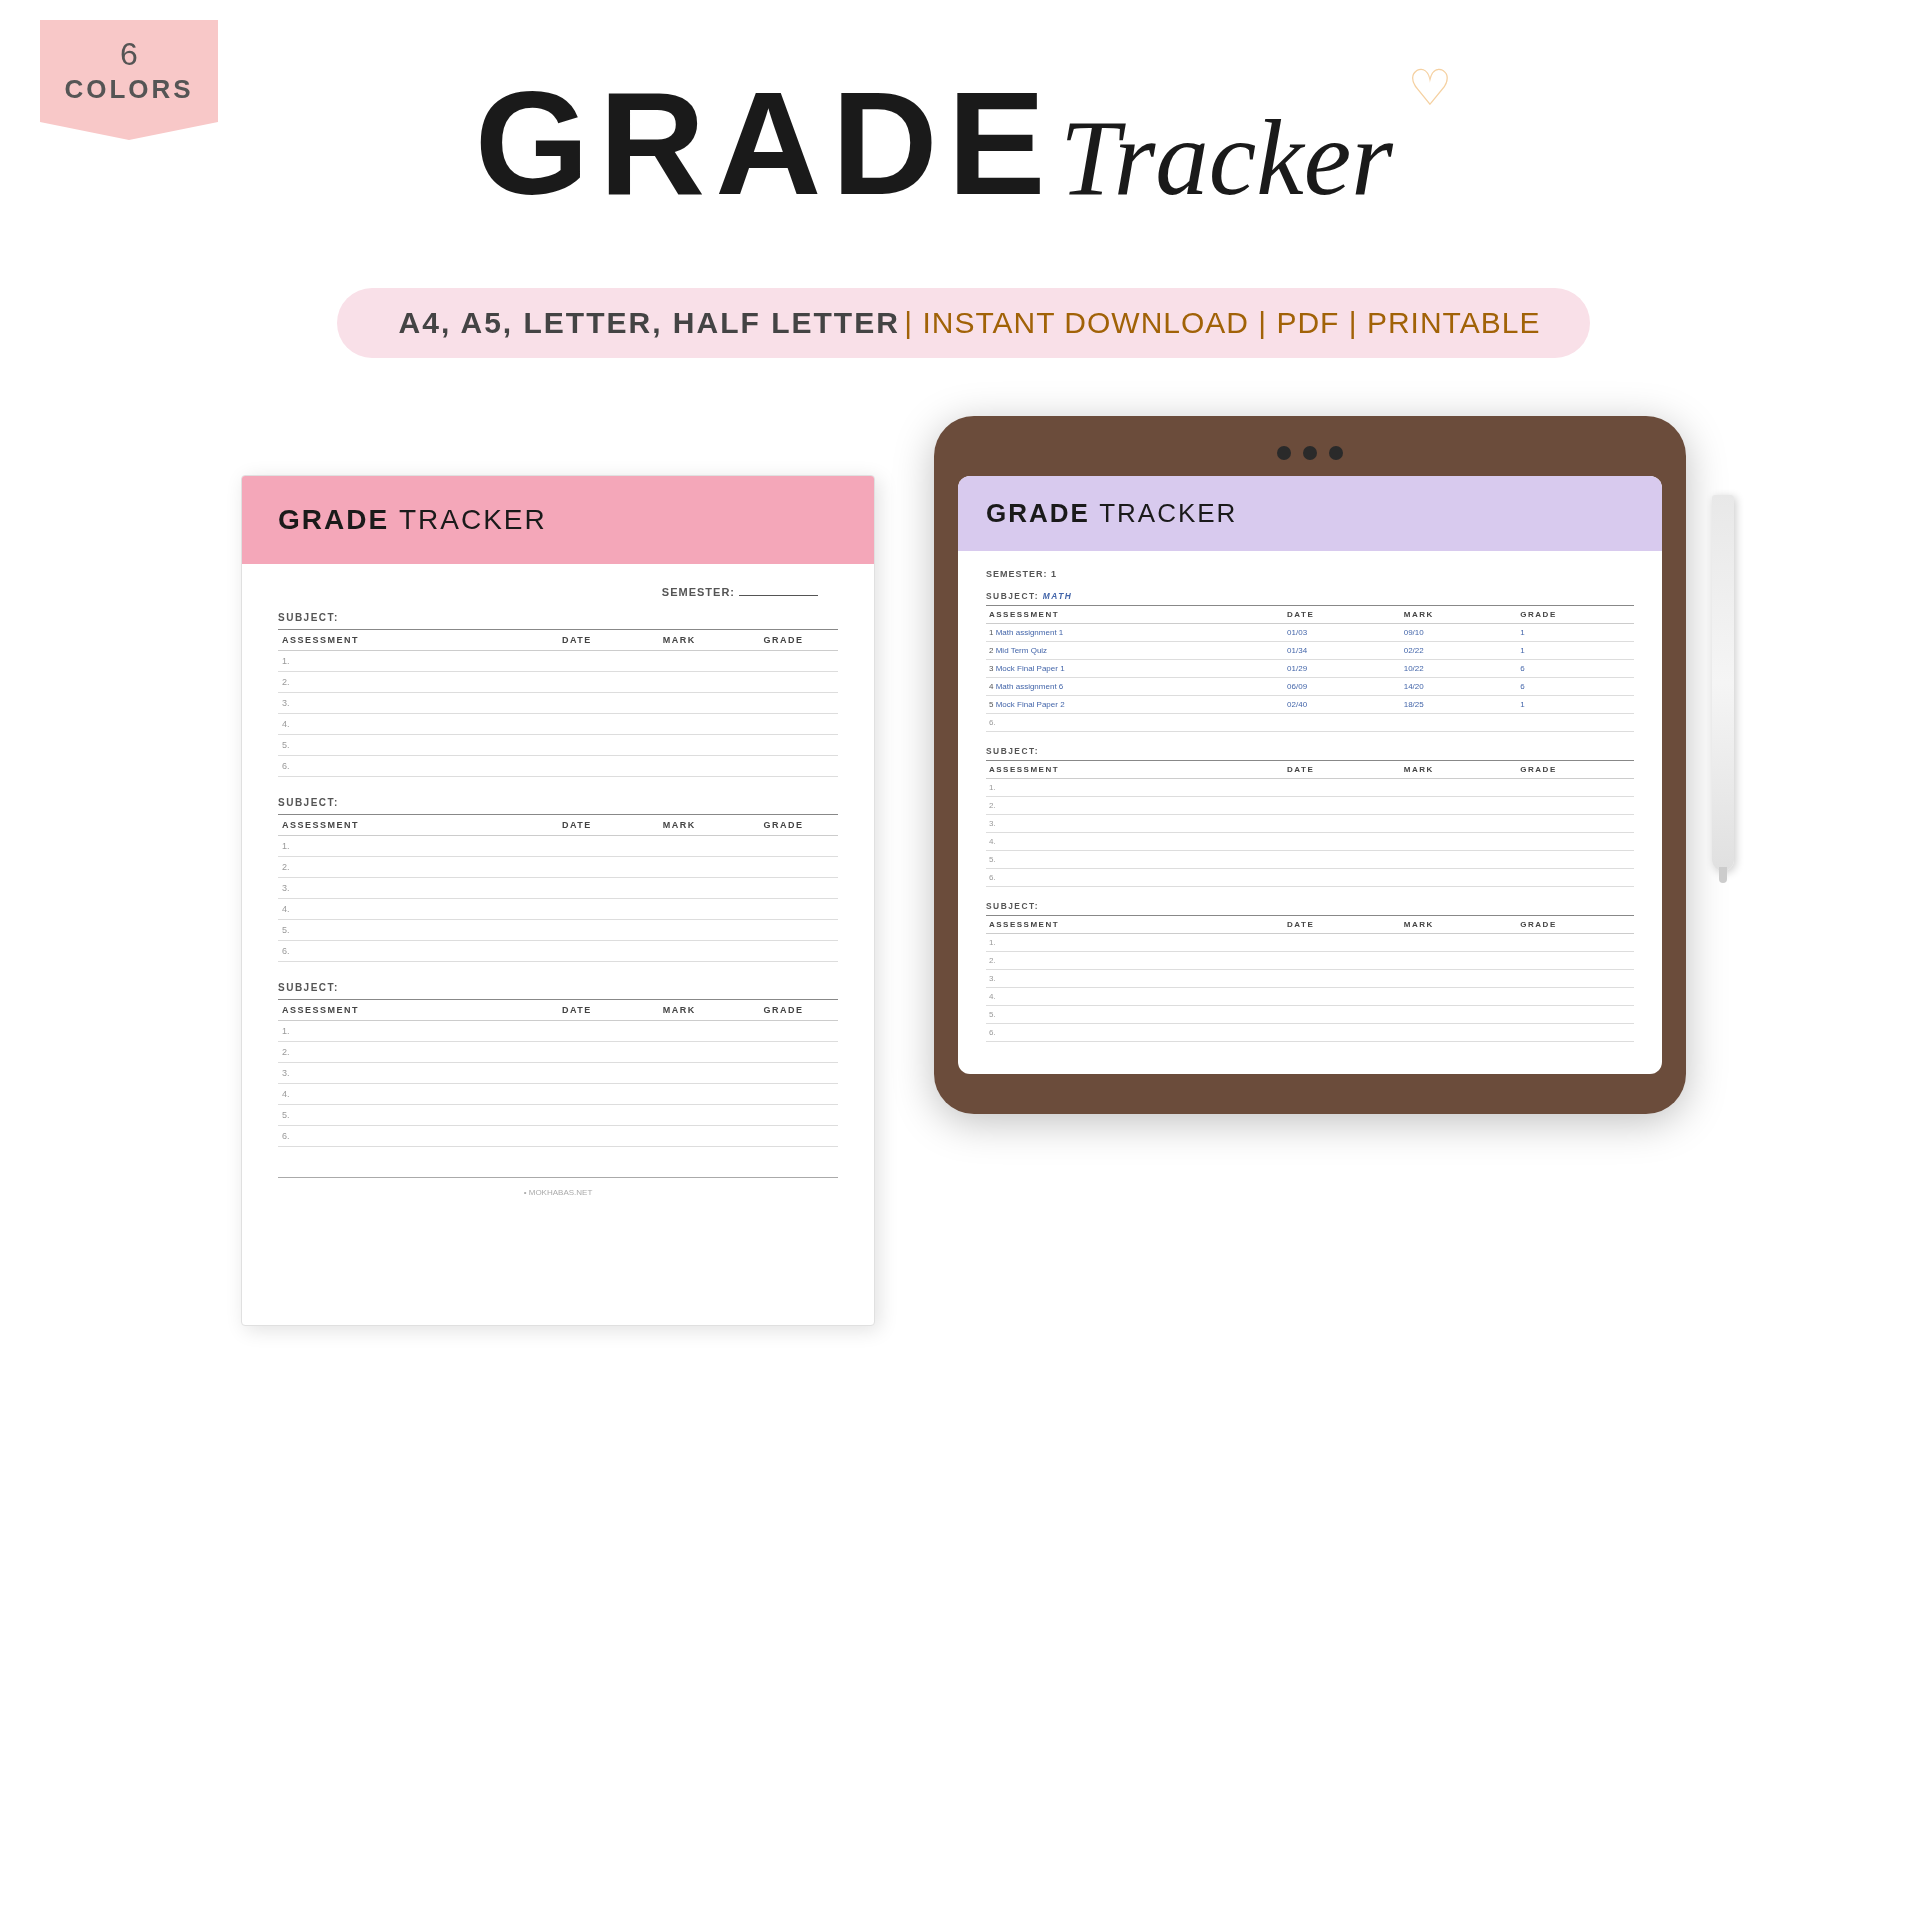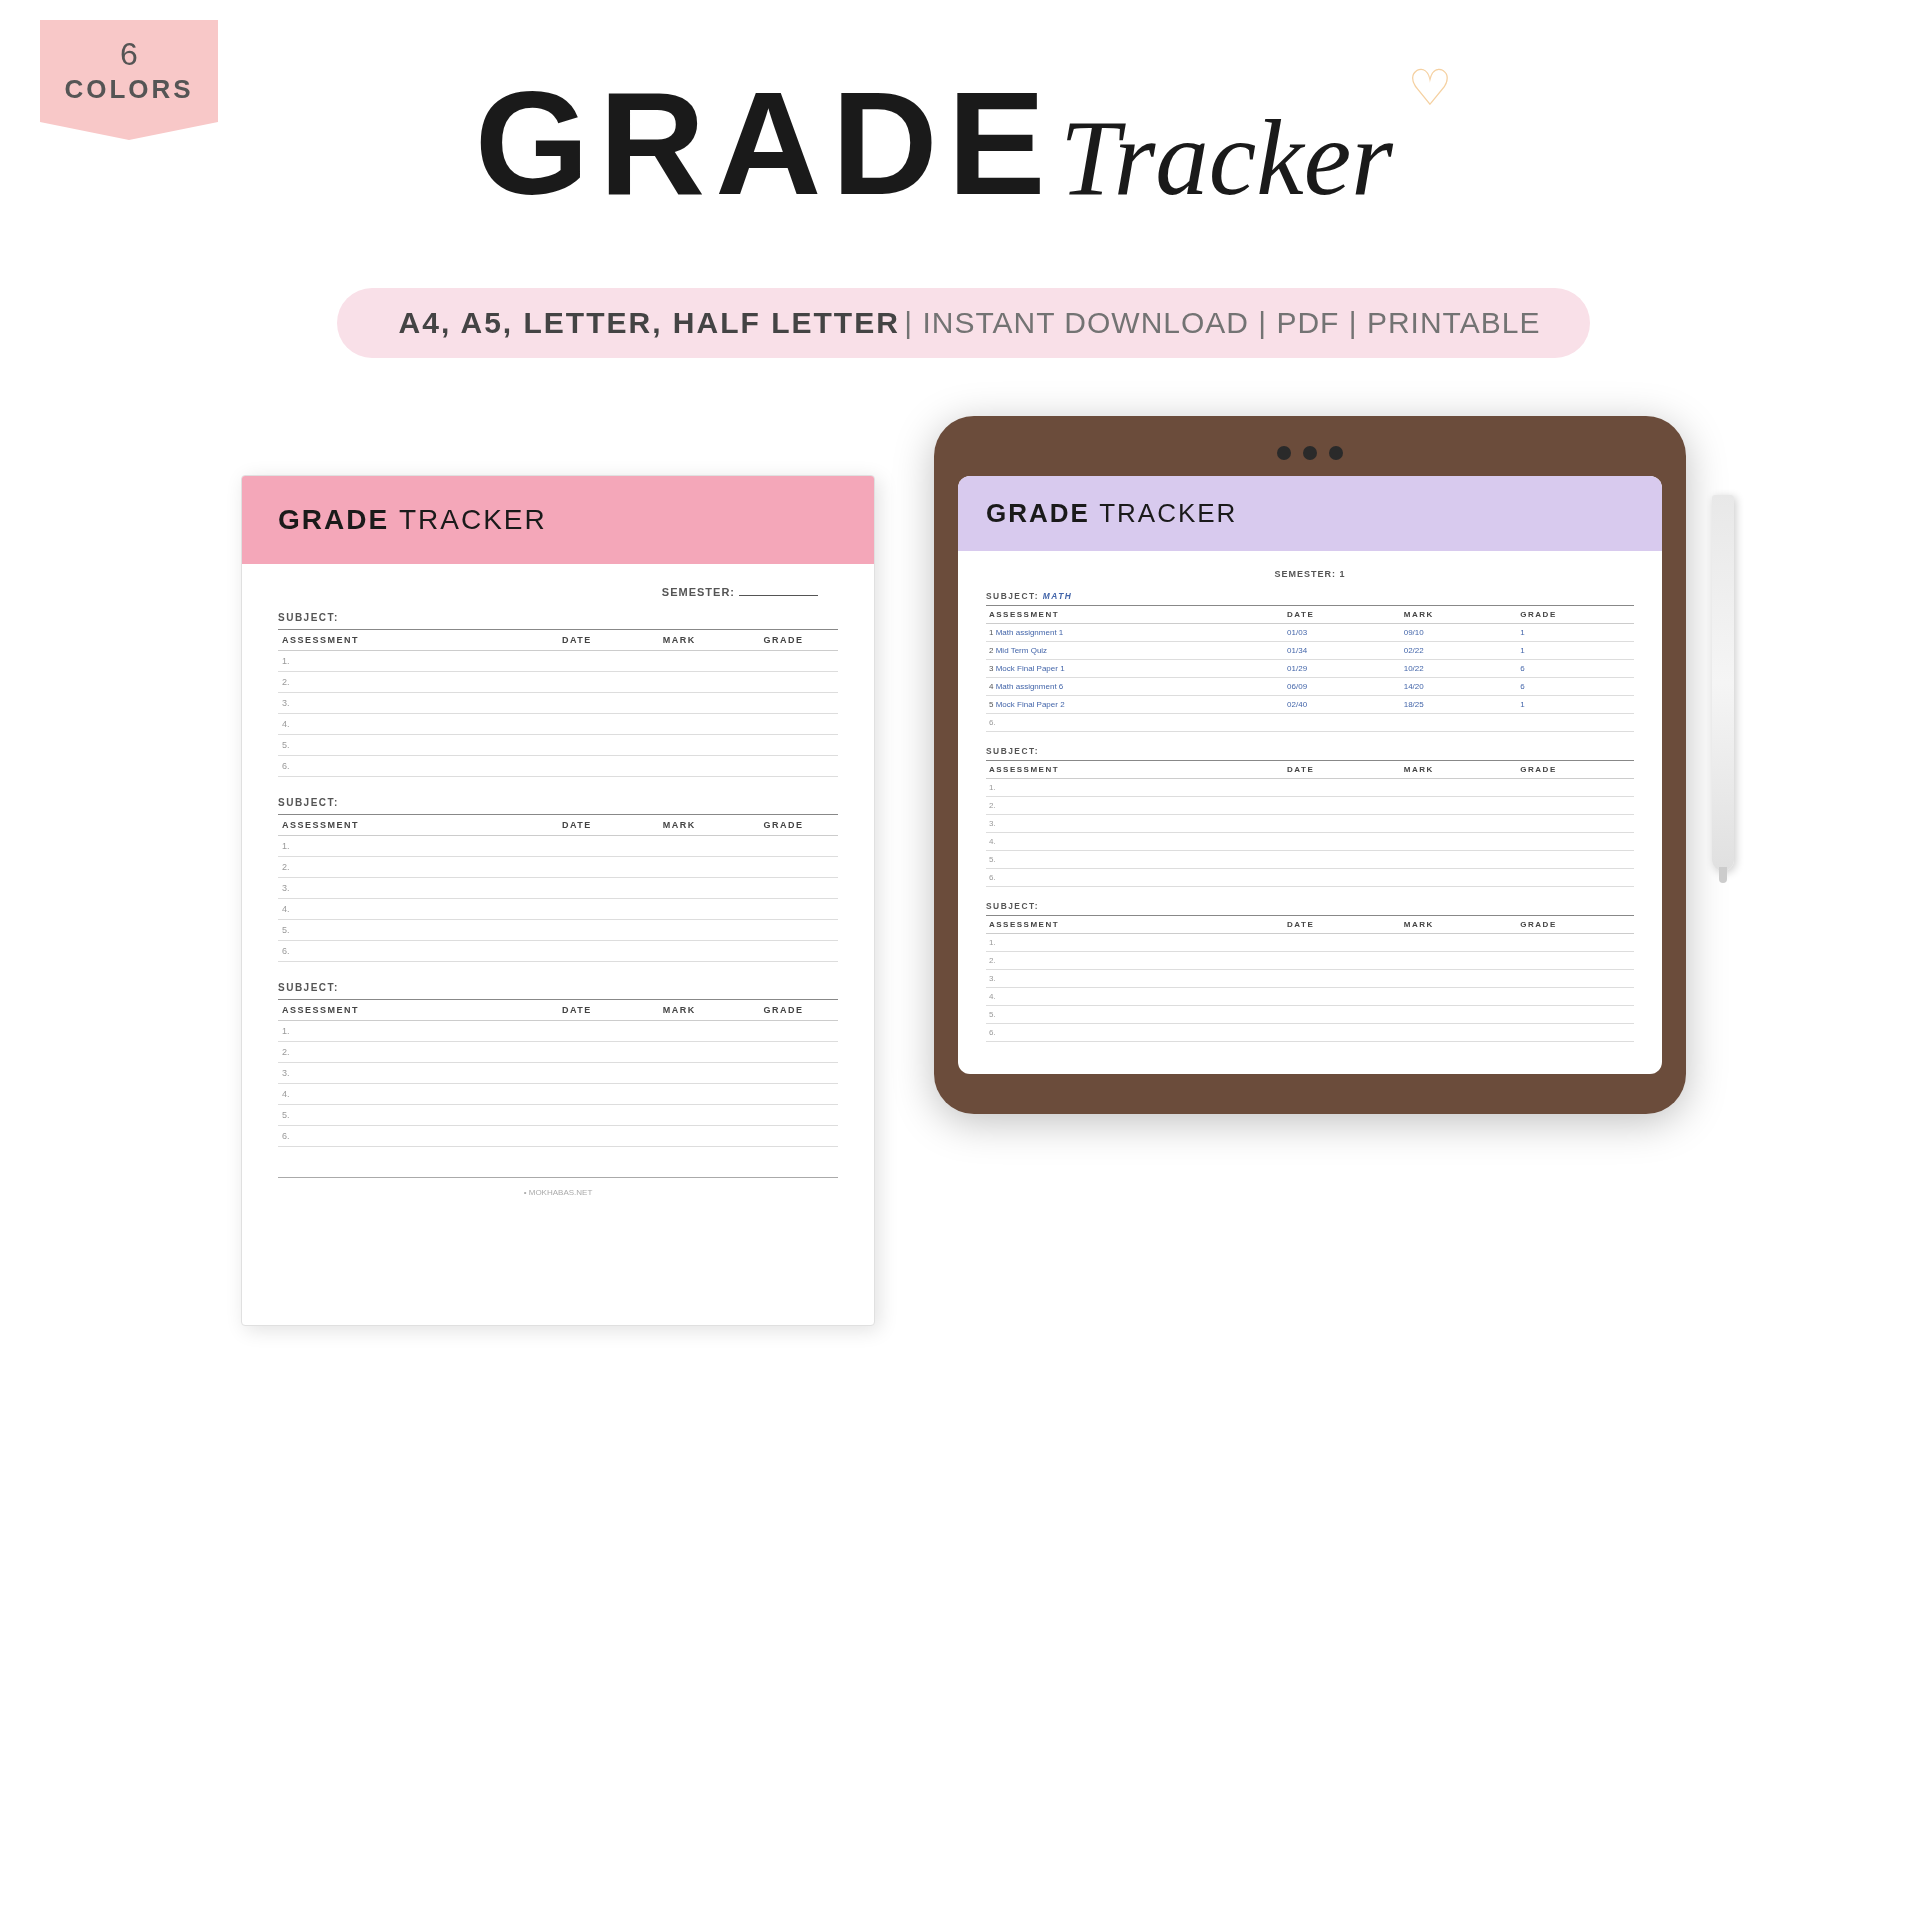--- a/index.html
+++ b/index.html
@@ -93,21 +93,21 @@
       font-weight: 700;
       color: #444;
       letter-spacing: 2px;
       text-transform: uppercase;
       margin-left: 12px;
     }
 
     .subtitle-extra {
       font-size: 30px;
       font-weight: 400;
-      color: #737373;
+      color: #a16207;
       letter-spacing: 1px;
     }
 
     
     .previews-area {
       position: absolute;
       top: 416px;
       left: 50px;
       right: 50px;
       bottom: 50px;
@@ -318,21 +318,21 @@
       color: #999;
       width: 16px;
     }
 
     .t-grade-table .data-filled {
       color: #4466aa;
       font-size: 8px;
     }
 
     .t-semester-line {
-      text-align: center;
+      text-align: left;
       font-size: 9px;
       font-weight: 700;
       color: #555;
       letter-spacing: 1px;
       text-transform: uppercase;
     }
 
     .t-subject-label {
       font-size: 8.4px;
       font-weight: 700;

